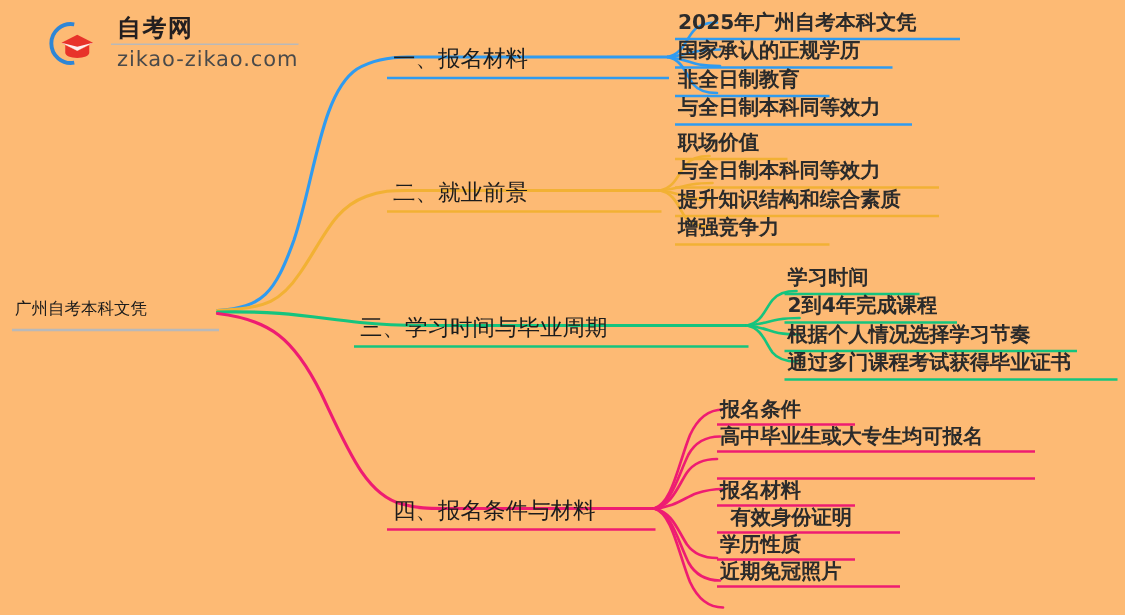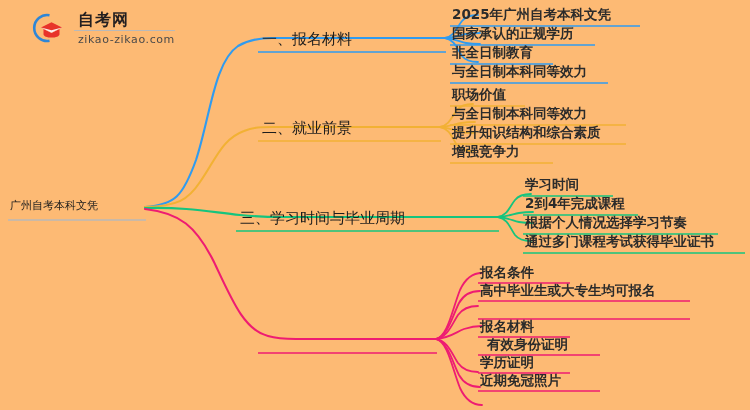--- a/index.html
+++ b/index.html
@@ -49,21 +49,21 @@
   }
   .logo-title {
     font-size: 16px;
     font-weight: bold;
     color: #231f20;
     letter-spacing: 1px;
     padding: 0 2px 2px 4px;
     border-bottom: 1px solid #b9b9b9;
   }
   .logo-sub {
-    font-size: 11px;
+    font-size: 14px;
     color: #4a4a4a;
     letter-spacing: 0.6px;
     padding: 3px 0 0 4px;
     font-family: "DejaVu Sans", "Liberation Sans", sans-serif;
   }
 
   
   .node {
     position: absolute;
     white-space: nowrap;
@@ -197,21 +197,22 @@
   <div class="node node-leaf" style="left:452px; top:124px;">提升知识结构和综合素质</div>
   <div class="node node-leaf" style="left:452px; top:143px;">增强竞争力</div>
 
   <div class="node node-branch" style="left:240px; top:209px;">三、学习时间与毕业周期</div>
 
   <div class="node node-leaf" style="left:525px; top:176px;">学习时间</div>
   <div class="node node-leaf" style="left:525px; top:195px;">2到4年完成课程</div>
   <div class="node node-leaf" style="left:525px; top:214px;">根据个人情况选择学习节奏</div>
   <div class="node node-leaf" style="left:525px; top:233px;">通过多门课程考试获得毕业证书</div>
 
+  <div class="node node-branch" style="left:262px; top:331px;">四、报名条件与材料</div>
 
   <div class="node node-leaf" style="left:480px; top:264px;">报名条件</div>
   <div class="node node-leaf" style="left:480px; top:282px;">高中毕业生或大专生均可报名</div>
   <div class="node node-leaf" style="left:480px; top:318px;">报名材料</div>
   <div class="node node-leaf" style="left:452px; top:336px;margin-left:35px;">有效身份证明</div>
-  <div class="node node-leaf" style="left:480px; top:354px;">学历证明</div>
+  <div class="node node-leaf" style="left:480px; top:354px;">学历性质</div>
   <div class="node node-leaf" style="left:480px; top:372px;">近期免冠照片</div>
 
 </div>
 
 </body></html>

